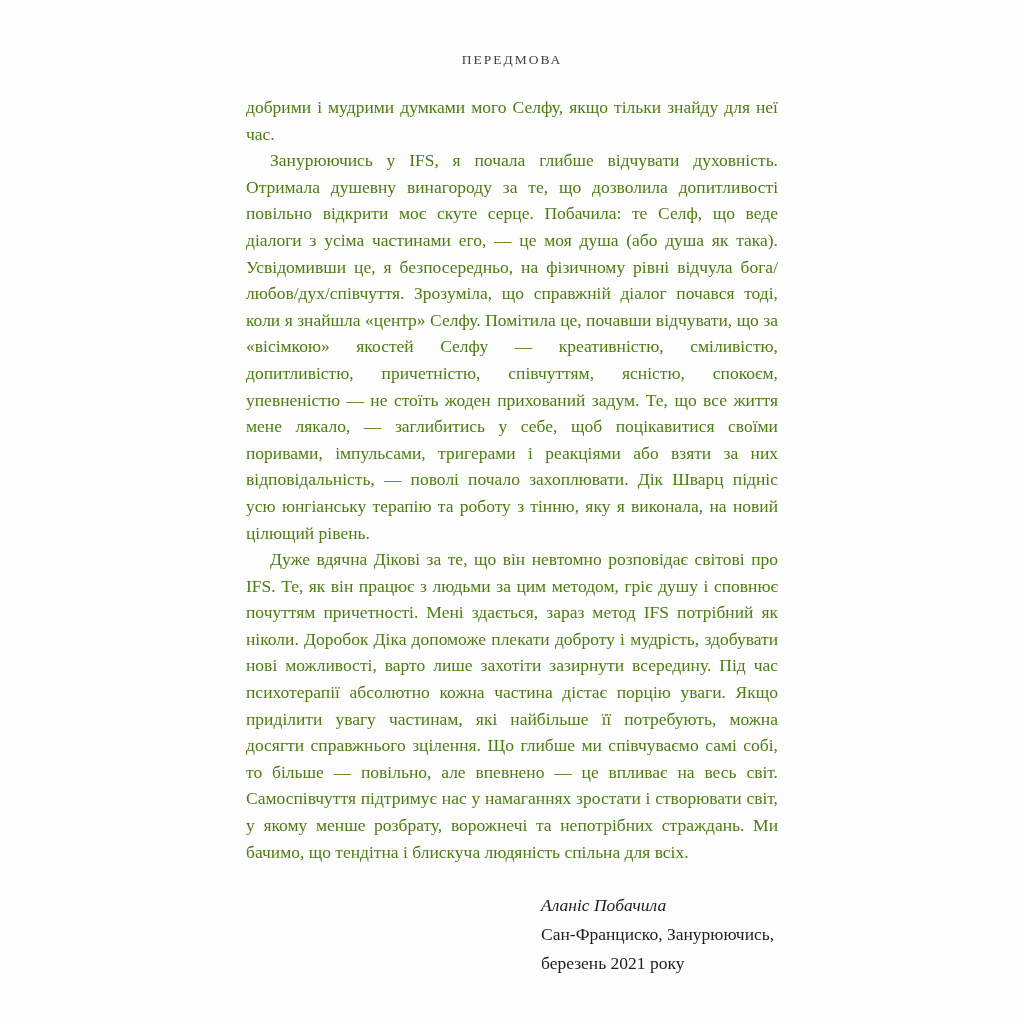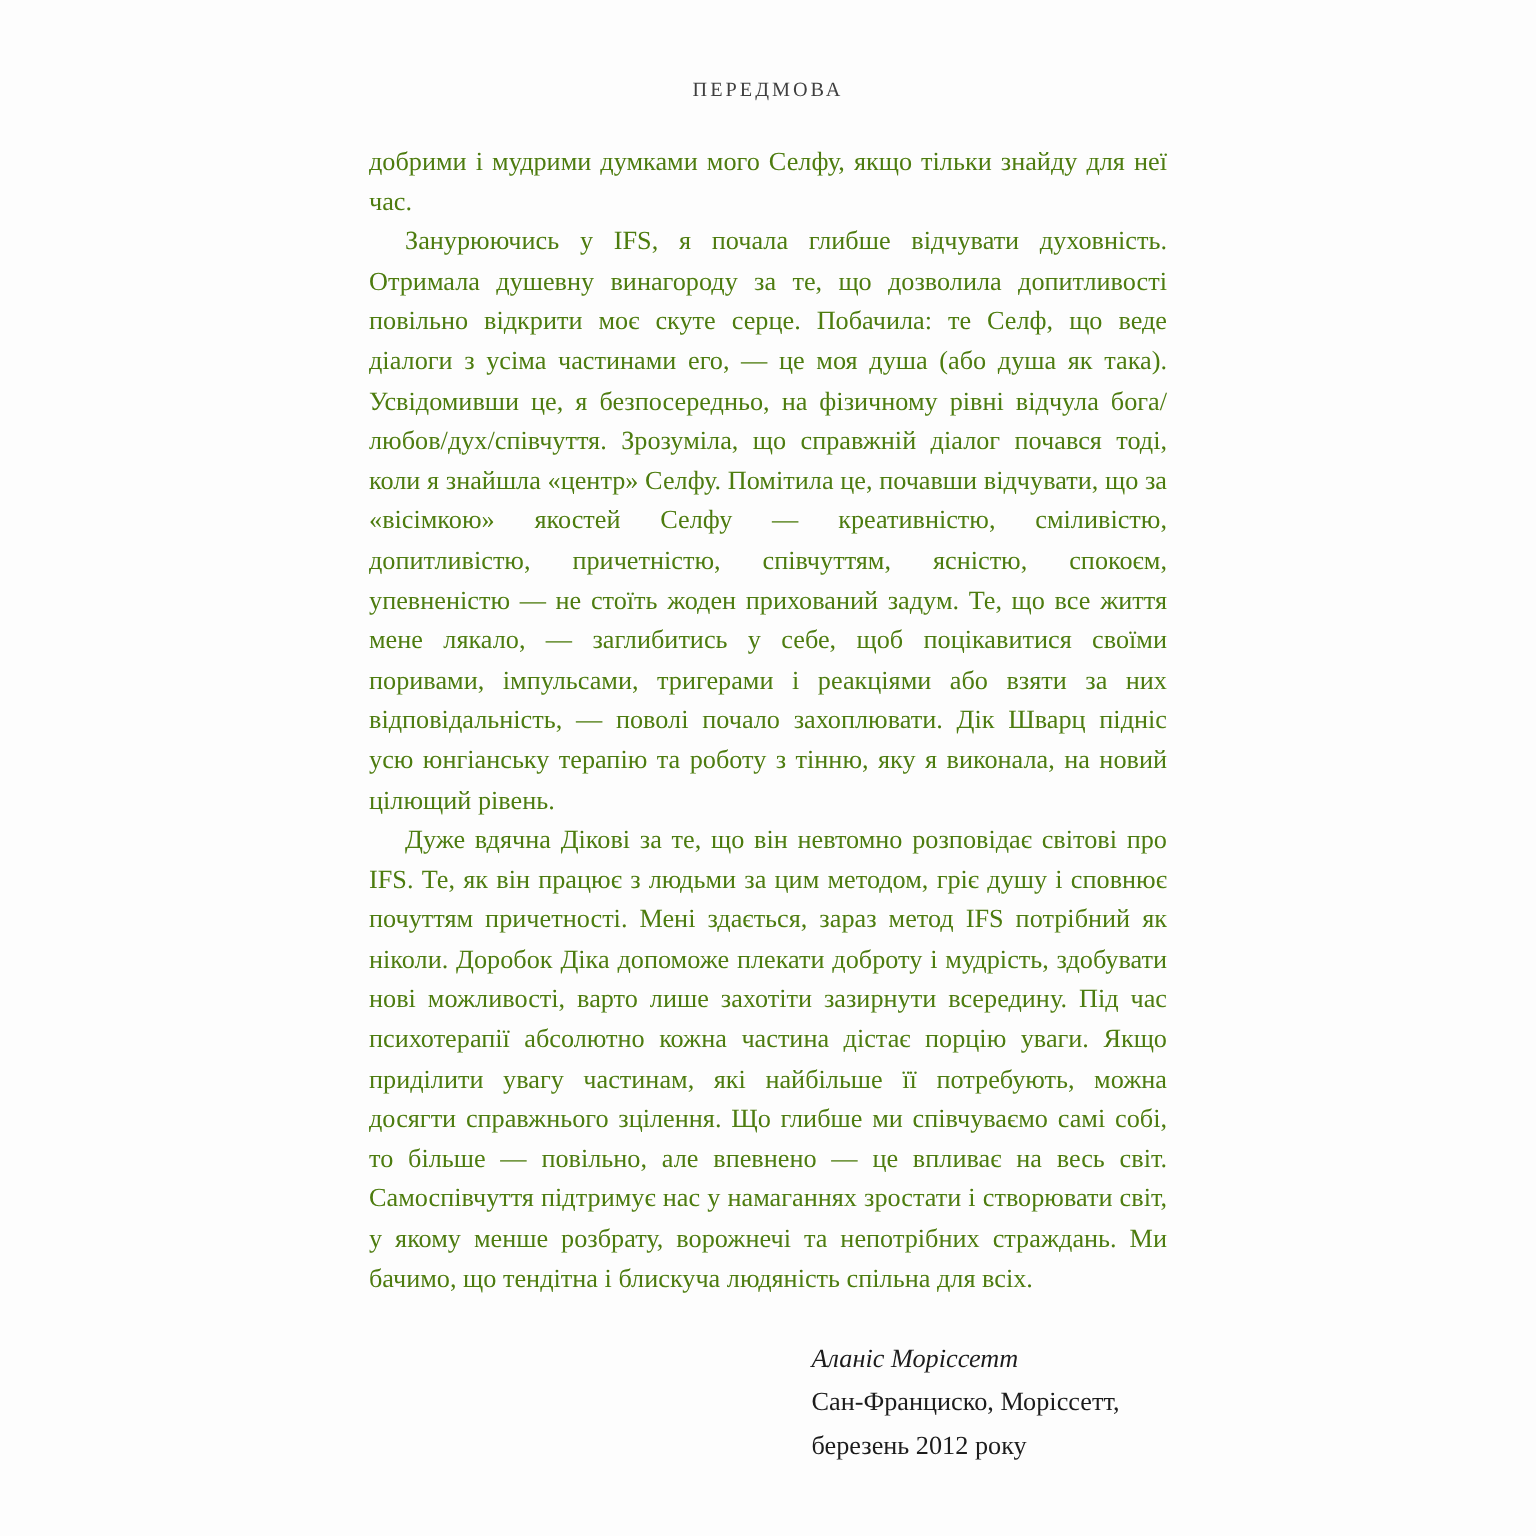--- a/index.html
+++ b/index.html
@@ -66,20 +66,20 @@
 
   <div class="text-block">
 
     <p>добрими і мудрими думками мого Селфу, якщо тільки знайду для неї час.</p>
 
     <p class="indented">Занурюючись у IFS, я почала глибше відчувати духовність. Отримала душевну винагороду за те, що дозволила допитливості повільно відкрити моє скуте серце. Побачила: те Селф, що веде діалоги з усіма частинами его, — це моя душа (або душа як така). Усвідомивши це, я безпосередньо, на фізичному рівні відчула бога/любов/дух/співчуття. Зрозуміла, що справжній діалог почався тоді, коли я знайшла «центр» Селфу. Помітила це, почавши відчувати, що за «вісімкою» якостей Селфу — креативністю, сміливістю, допитливістю, причетністю, співчуттям, ясністю, спокоєм, упевненістю — не стоїть жоден прихований задум. Те, що все життя мене лякало, — заглибитись у себе, щоб поцікавитися своїми поривами, імпульсами, тригерами і реакціями або взяти за них відповідальність, — поволі почало захоплювати. Дік Шварц підніс усю юнгіанську терапію та роботу з тінню, яку я виконала, на новий цілющий рівень.</p>
 
     <p class="indented">Дуже вдячна Дікові за те, що він невтомно розповідає світові про IFS. Те, як він працює з людьми за цим методом, гріє душу і сповнює почуттям причетності. Мені здається, зараз метод IFS потрібний як ніколи. Доробок Діка допоможе плекати доброту і мудрість, здобувати нові можливості, варто лише захотіти зазирнути всередину. Під час психотерапії абсолютно кожна частина дістає порцію уваги. Якщо приділити увагу частинам, які найбільше її потребують, можна досягти справжнього зцілення. Що глибше ми співчуваємо самі собі, то більше — повільно, але впевнено — це впливає на весь світ. Самоспівчуття підтримує нас у намаганнях зростати і створювати світ, у якому менше розбрату, ворожнечі та непотрібних страждань. Ми бачимо, що тендітна і блискуча людяність спільна для всіх.</p>
 
     <div class="signature-block">
-      <div class="signature-name">Аланіс Моріссетт</div>
-      <div>Сан-Франциско, Моріссетт,</div>
-      <div>березень 2012 року</div>
+      <div class="signature-name">Аланіс Побачила</div>
+      <div>Сан-Франциско, Занурюючись,</div>
+      <div>березень 2021 року</div>
     </div>
 
   </div>
 
 </div>
 
 </body></html>

